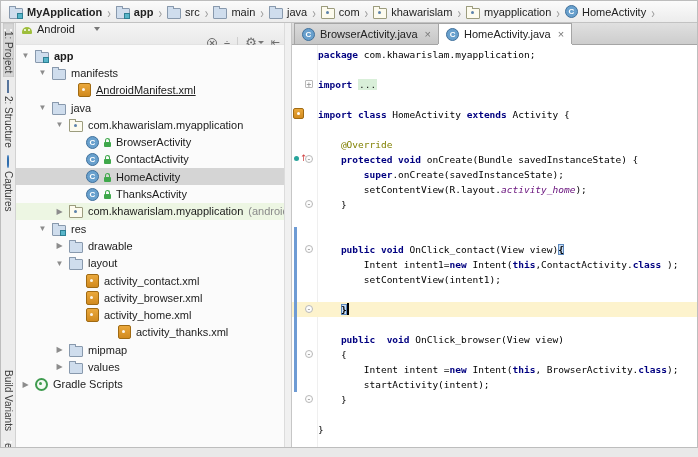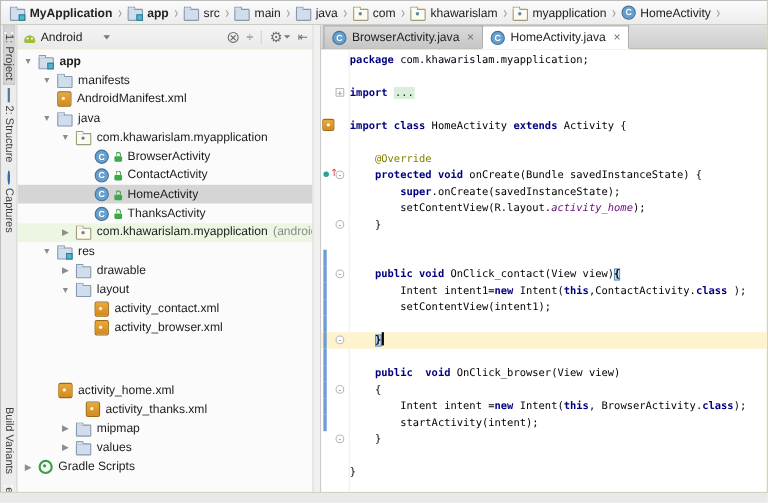--- a/index.html
+++ b/index.html
@@ -36,21 +36,21 @@
     box-sizing:border-box;display:flex;flex-direction:column;align-items:center;overflow:hidden;}
   .vbtn{writing-mode:vertical-rl;display:flex;align-items:center;gap:4px;color:#3c3c3c;font-size:10px;
     padding:4px 0;cursor:default;flex:none;}
   .vbtn.active{background:#d6d6d6;box-shadow:inset 0 0 2px #b0b0b0;}
   .vbtn .vicon{writing-mode:horizontal-tb;}
   .sicon{width:9px;height:9px;flex:none;}
   .sicon.structure{background:linear-gradient(#6a8fc0 40%,#c06a6a 40%);border:1px solid #56749c;box-sizing:border-box;}
   .sicon.captures{border-radius:50%;background:#4a90d9;border:1px solid #2f6cab;box-sizing:border-box;}
   
   .pane-header{position:absolute;left:15px;top:22px;width:268px;height:22px;background:linear-gradient(#f4f4f4,#eaeaea);
-    display:flex;align-items:center;padding:0 4px 0 6px;box-sizing:border-box;border-bottom:1px solid #e3e3e3;}
+    display:flex;align-items:flex-start;padding:0 4px 0 6px;box-sizing:border-box;border-bottom:1px solid #e3e3e3;flex-direction:column;}
   .scope{display:flex;align-items:center;gap:5px;cursor:default;}
   .scope .caret{width:0;height:0;border-left:3.5px solid transparent;border-right:3.5px solid transparent;border-top:4px solid #777;margin-left:14px;}
   .ph-icons{margin-left:auto;display:flex;align-items:center;gap:7px;color:#6e6e6e;}
   .phi{display:flex;align-items:center;font-size:11px;cursor:default;}
   .phi .circlex{width:10px;height:10px;border:1.5px solid #6e6e6e;border-radius:50%;font-size:8px;line-height:9px;text-align:center;color:#6e6e6e;box-sizing:border-box;font-weight:bold;}
   .phi.gear{font-size:13px;}
   .phi .mini-caret{width:0;height:0;border-left:3px solid transparent;border-right:3px solid transparent;border-top:3.5px solid #777;margin-left:1px;}
   .ph-sep{width:1px;height:12px;background:#cfcfcf;}
   .tree{position:absolute;left:15px;top:44px;width:268px;height:413px;background:#fbfbfb;overflow:hidden;padding-top:2px;box-sizing:border-box;}
   .trow{display:flex;align-items:center;height:17.3px;gap:5px;white-space:nowrap;cursor:default;box-sizing:border-box;}
@@ -191,21 +191,21 @@
       <div class="trow bold" style="padding-left: 5px;">
         <span class="arrow">▼</span>
         <span class="fi mod"></span>
         <span class="tlabel">app</span>
       </div>
       <div class="trow" style="padding-left: 22px;">
         <span class="arrow">▼</span>
         <span class="fi"></span>
         <span class="tlabel">manifests</span>
       </div>
-      <div class="trow" style="padding-left: 22px;">
+      <div class="trow" style="padding-left: 48px; text-decoration: underline;">
         <span class="arrow"></span>
         <span class="xmlf"></span>
         <span class="tlabel">AndroidManifest.xml</span>
       </div>
       <div class="trow" style="padding-left: 22px;">
         <span class="arrow">▼</span>
         <span class="fi"></span>
         <span class="tlabel">java</span>
       </div>
       <div class="trow" style="padding-left: 39px;">
@@ -261,26 +261,26 @@
       <div class="trow" style="padding-left: 56px;">
         <span class="arrow"></span>
         <span class="xmlf"></span>
         <span class="tlabel">activity_contact.xml</span>
       </div>
       <div class="trow" style="padding-left: 56px;">
         <span class="arrow"></span>
         <span class="xmlf"></span>
         <span class="tlabel">activity_browser.xml</span>
       </div>
-      <div class="trow" style="padding-left: 23px; margin-top: 40px;">
+      <div class="trow" style="padding-left: 56px;">
         <span class="arrow"></span>
         <span class="xmlf"></span>
         <span class="tlabel">activity_home.xml</span>
       </div>
-      <div class="trow" style="padding-left: 48px;">
+      <div class="trow" style="padding-left: 88px;">
         <span class="arrow"></span>
         <span class="xmlf"></span>
         <span class="tlabel">activity_thanks.xml</span>
       </div>
       <div class="trow" style="padding-left: 39px;">
         <span class="arrow">▶</span>
         <span class="fi"></span>
         <span class="tlabel">mipmap</span>
       </div>
       <div class="trow" style="padding-left: 39px;">

